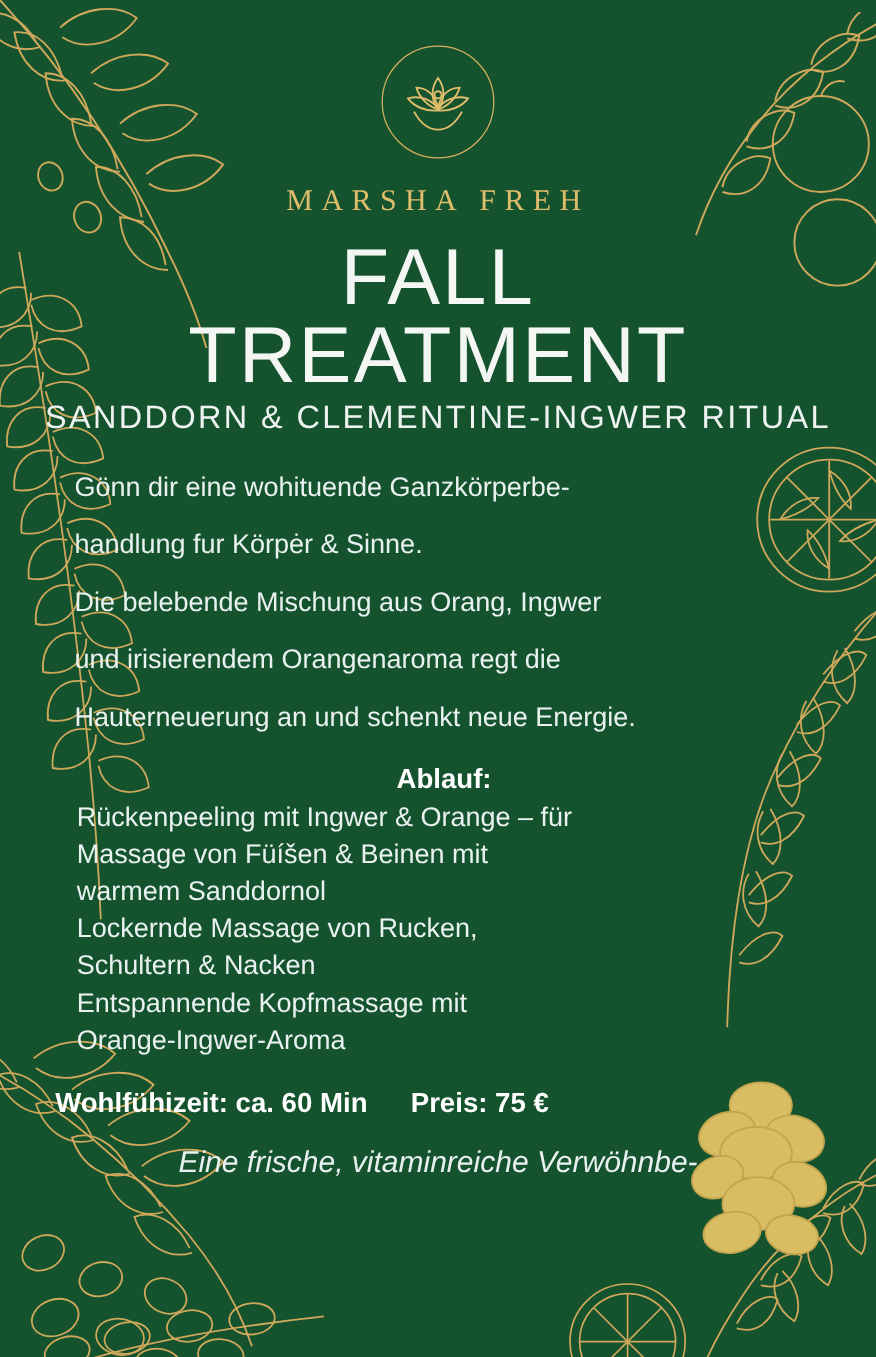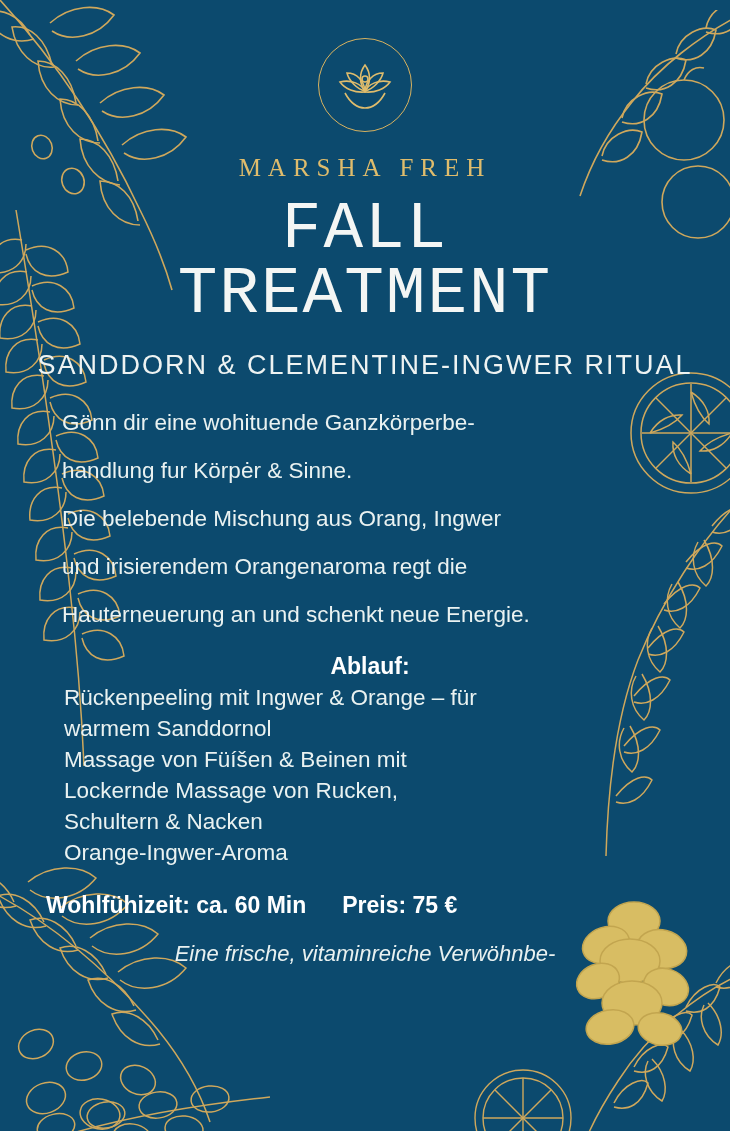--- a/index.html
+++ b/index.html
@@ -10,21 +10,21 @@
     width: 730px;
     height: 1131px;
     background: #24707f;
     font-family: "Liberation Sans", sans-serif;
     overflow: hidden;
     position: relative;
   }
   .poster {
     position: absolute;
     inset: 0;
-    background: #0c4a6e;
+    background: #14532d;
     overflow: hidden;
   }
   .botanical {
     position: absolute;
     inset: 0;
     pointer-events: none;
   }
   .botanical svg {
     position: absolute;
   }
@@ -60,30 +60,30 @@
     font-size: 25px;
     letter-spacing: 7px;
     color: #dfbc6c;
     font-family: "Liberation Serif", serif;
     font-weight: 400;
   }
 
   .title {
     margin-top: 16px;
     color: #f4f6f4;
-    font-family: Liberation Mono, monospace;
+    font-family: Liberation Sans, sans-serif;
     font-size: 66px;
     line-height: 0.98;
     letter-spacing: 2px;
     font-weight: 400;
   }
   .title .line2 { display: block; }
 
   .subtitle {
-    margin-top: 21px;
+    margin-top: 4px;
     color: #eef3f2;
     font-size: 27px;
     letter-spacing: 2px;
     line-height: 1.28;
     font-weight: 400;
   }
 
   .body-block {
     margin-top: 24px;
     text-align: left;
@@ -123,21 +123,21 @@
     font-size: 23px;
     font-weight: 700;
     text-align: left;
   }
 
   .footnote {
     margin-top: 20px;
     text-align: center;
     color: #e9f1f0;
     font-style: italic;
-    font-size: 22px;
+    font-size: 25px;
     line-height: 1.35;
     padding: 0 20px;
   }
 
   .ginger {
     position: absolute;
     right: 30px;
     bottom: 82px;
     width: 130px;
     height: 150px;
@@ -347,24 +347,25 @@
       <p>handlung fur Körpėr &amp; Sinne.</p>
       <p>Die belebende Mischung aus Orang, Ingwer</p>
       <p>und irisierendem Orangenaroma regt die</p>
       <p>Hauterneuerung an und schenkt neue Energie.</p>
     </div>
 
     <div class="section-heading">Ablauf:</div>
 
     <ul class="steps">
       <li>Rückenpeeling mit Ingwer &amp; Orange – für</li>
+      <li>Massage von Füíšen &amp; Beinen mit</li>
       <li>warmem Sanddornol</li>
-      <li>Massage von Füíšen &amp; Beinen mit</li>
       <li>Lockernde Massage von Rucken,</li>
       <li>Schultern &amp; Nacken</li>
+      <li>Entspannende Kopfmassage mit</li>
       <li>Orange-Ingwer-Aroma</li>
     </ul>
 
     <div class="meta-row">
       <span>Wohlfühizeit: ca. 60 Min</span>
       <span>Preis: 75 €</span>
     </div>
 
     <div class="footnote">
       <div>Eine frische, vitaminreiche Verwöhnbe-</div>

